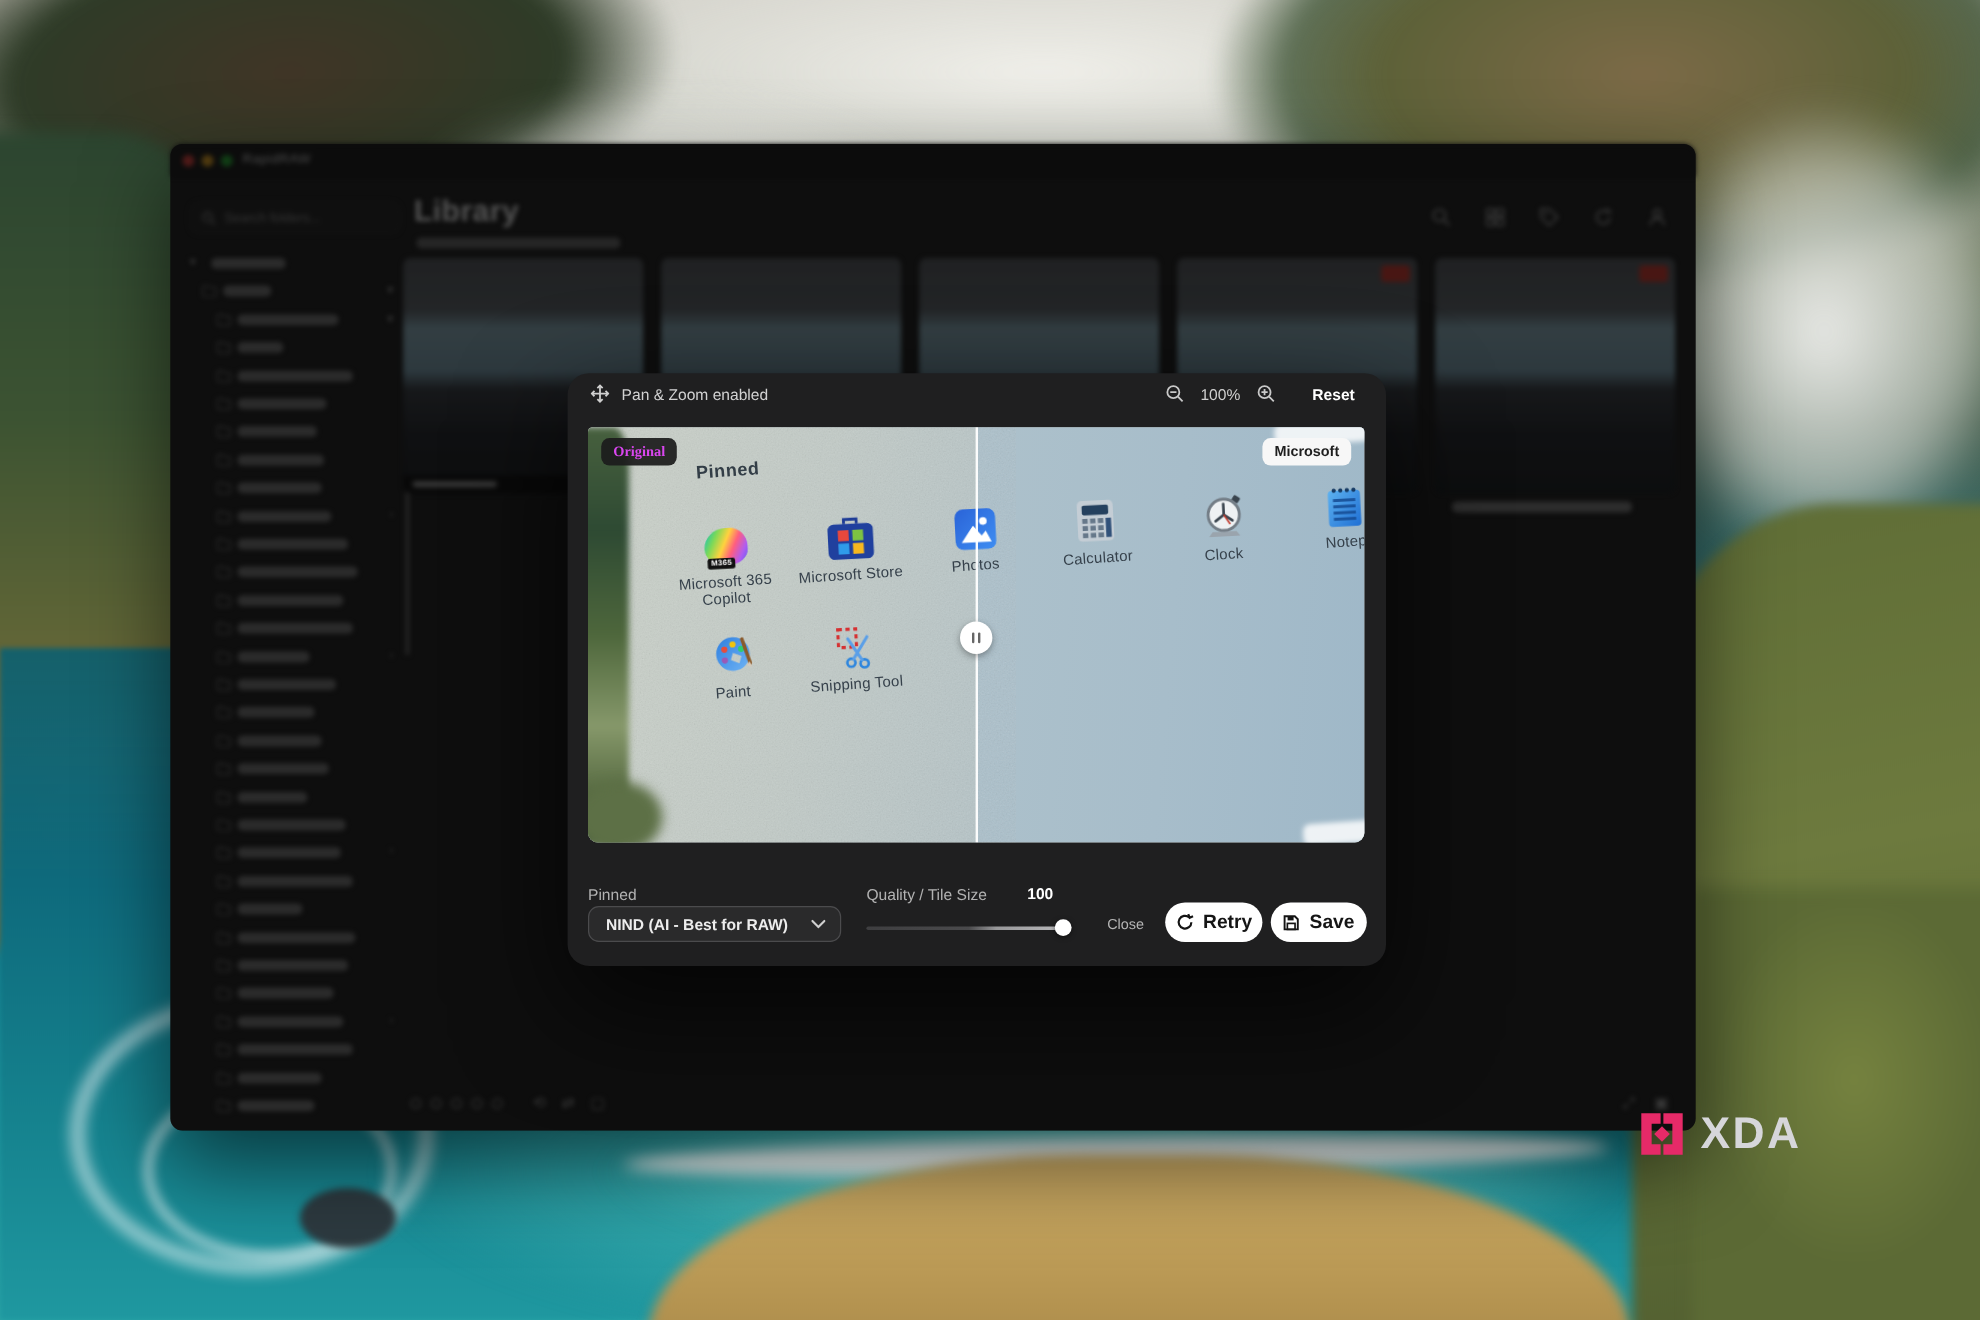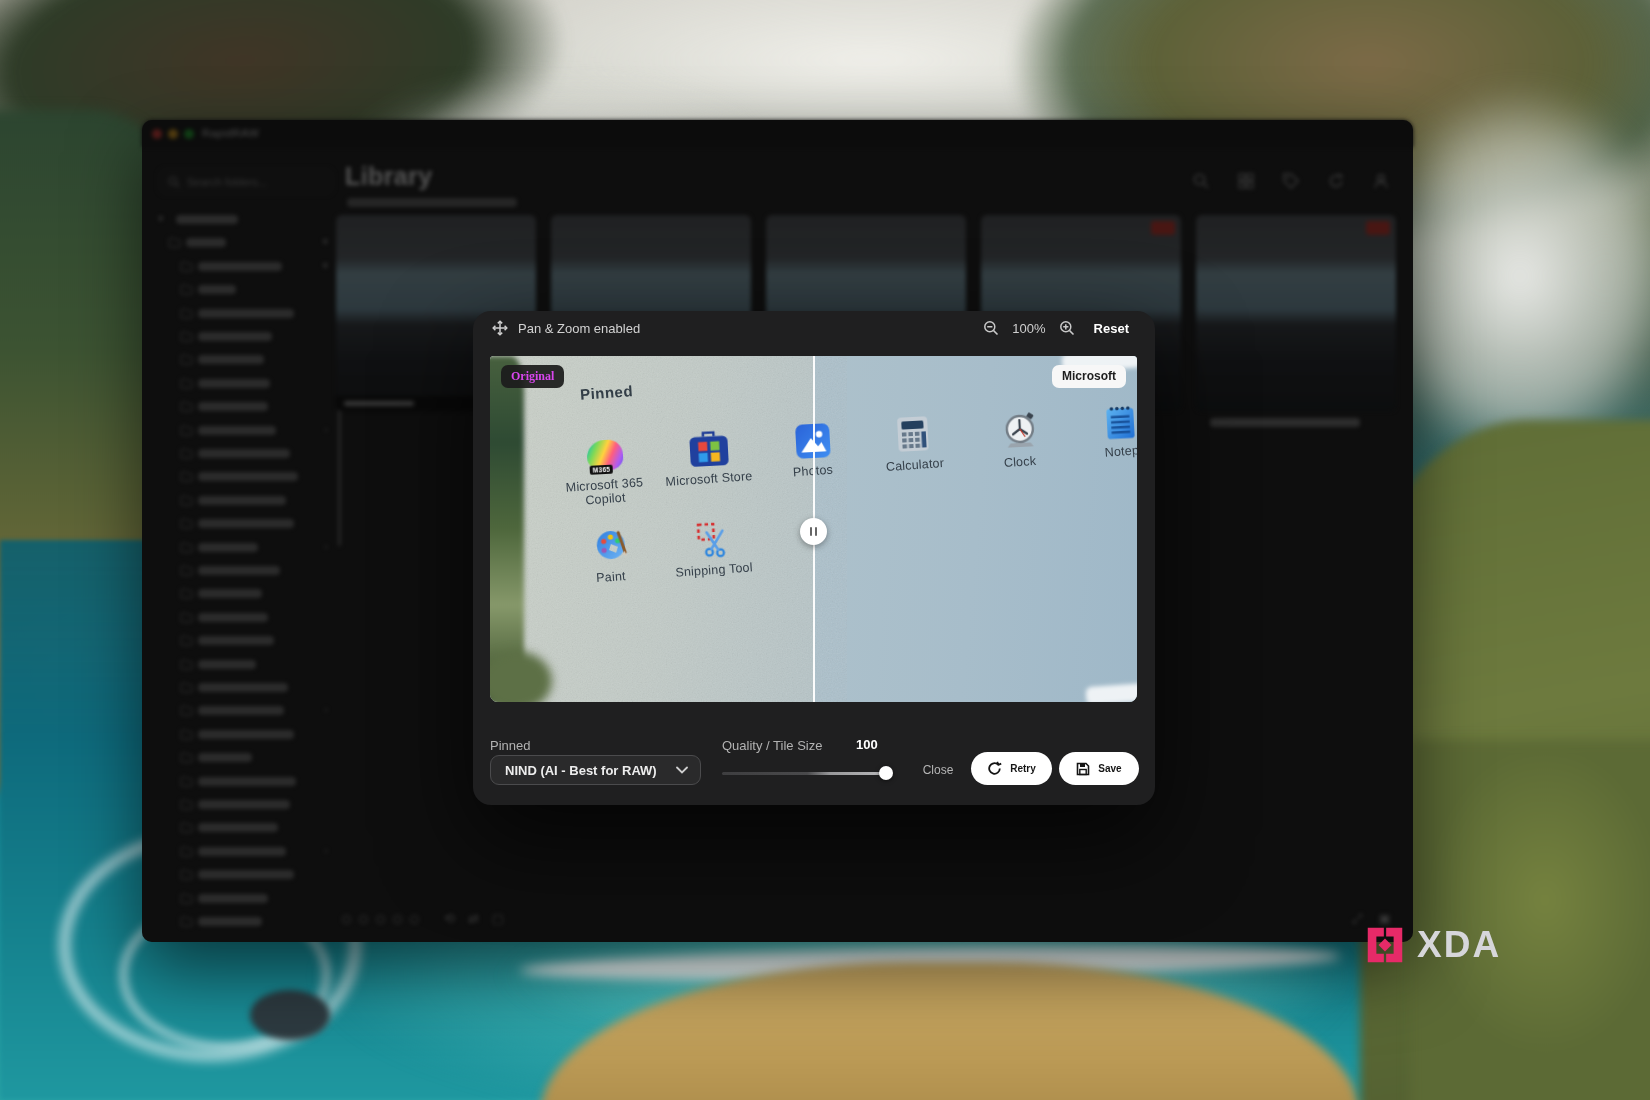--- a/index.html
+++ b/index.html
@@ -100,21 +100,21 @@
   #film-tools { position:absolute; left:302px; top:791px; display:flex; gap:13px; color:#a5a5a5; font-size:13px; }
   #corner-tools { position:absolute; left:1210px; top:791px; display:flex; gap:16px; color:#a5a5a5; font-size:13px; }
 
   
   #modal { position:absolute; left:473px; top:311px; width:682px; height:494px; background:#1f1f20;
     border-radius:18px; box-shadow:0 35px 90px rgba(0,0,0,.7); z-index:10; }
   #modal-header { position:absolute; left:0; top:0; right:0; height:34px; display:flex; align-items:center;
     padding:0 26px 0 19px; justify-content:space-between; }
   .mh-left { display:flex; align-items:center; gap:10px; color:#d2d2d2; font-size:13px; }
   .mh-right { display:flex; align-items:center; gap:13px; color:#cfcfcf; font-size:13px; }
-  #reset-btn { color:#ffffff; font-weight:700; margin-left:6px; }
+  #reset-btn { color:#ffffff; font-weight:700; margin-left:18px; }
 
   #compare-area { position:absolute; left:17px; top:45px; width:647px; height:346px; overflow:hidden;
     border-radius:4px 4px 8px 8px; background:#b9c4c4; }
   #half-original { position:absolute; left:0; top:0; width:324px; height:346px;
     background:linear-gradient(100deg,#cbd1c8 0%,#c2cbc7 55%,#b6c4c7 100%); }
   #half-denoised { position:absolute; left:324px; top:0; width:323px; height:346px;
     background:linear-gradient(95deg,#adc1cb 0%,#a7bdca 50%,#9fb8c8 100%); }
   #grain-overlay { position:absolute; left:0; top:0; width:324px; height:346px; filter:url(#grainF); opacity:.20; }
   #foliage { position:absolute; left:-8px; top:0; width:42px; height:346px;
     background:linear-gradient(180deg,#47603e 0%,#2e4a33 25%,#4e673c 50%,#86986a 72%,#52663e 90%,#3c5434 100%);
@@ -151,21 +151,21 @@
     display:flex; align-items:center; padding:0 14px; }
   #method-dropdown svg { position:absolute; right:12px; top:10px; }
   #quality-value { position:absolute; left:383px; top:426px; color:#fff; font-size:13px; font-weight:700; }
   #slider { position:absolute; left:249px; top:461px; width:164px; height:3px; border-radius:2px;
     background:linear-gradient(90deg,#3e3e40 0%,#4a4a4c 52%,#98989a 66%,#b8b8ba 100%); }
   #slider-thumb { position:absolute; left:157px; top:-6px; width:14px; height:14px; border-radius:50%;
     background:#fff; box-shadow:0 1px 4px rgba(0,0,0,.5); }
   #close-btn { position:absolute; left:440px; top:444px; width:50px; height:30px; line-height:30px;
     text-align:center; color:#b5b5b5; font-size:12px; }
   .white-btn { position:absolute; top:441px; height:33px; background:#ffffff; border-radius:17px;
-    display:flex; align-items:center; justify-content:center; gap:8px; color:#151515; font-size:10px; font-weight:700; }
+    display:flex; align-items:center; justify-content:center; gap:8px; color:#151515; font-size:16px; font-weight:700; }
   #retry-btn { left:498px; width:81px; } #save-btn { left:586px; width:80px; }
 
   
   #xda { position:absolute; left:1362px; top:922px; display:flex; align-items:center; gap:9px; z-index:20; }
   #xda-text { font-size:37px; font-weight:800; color:#d6d6da; letter-spacing:2px; }
 </style>
 </head>
 <body>
 
 <svg width="0" height="0" style="position:absolute">

